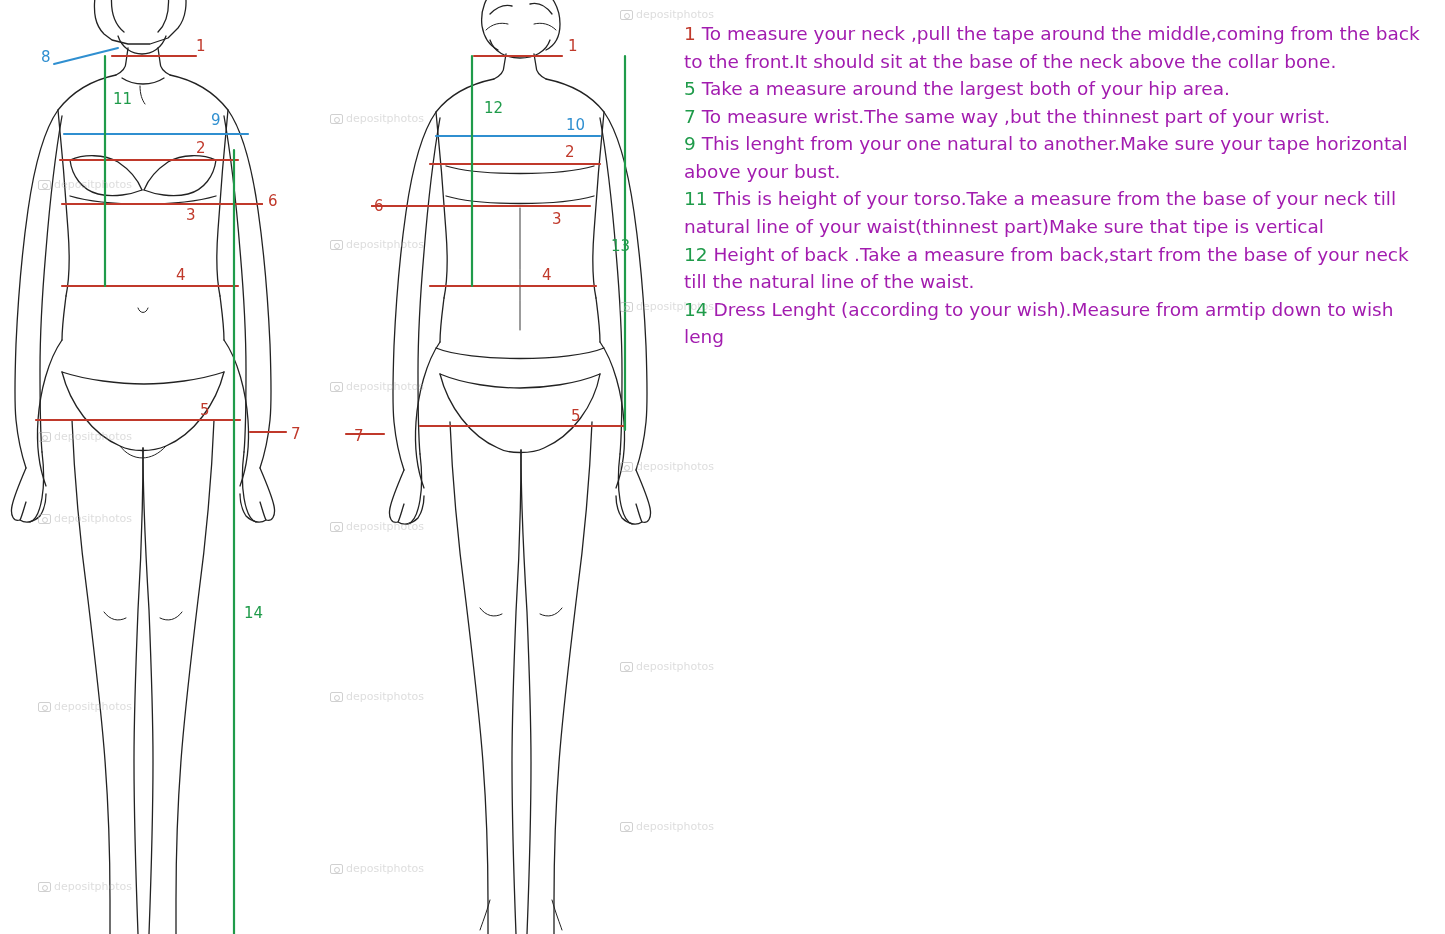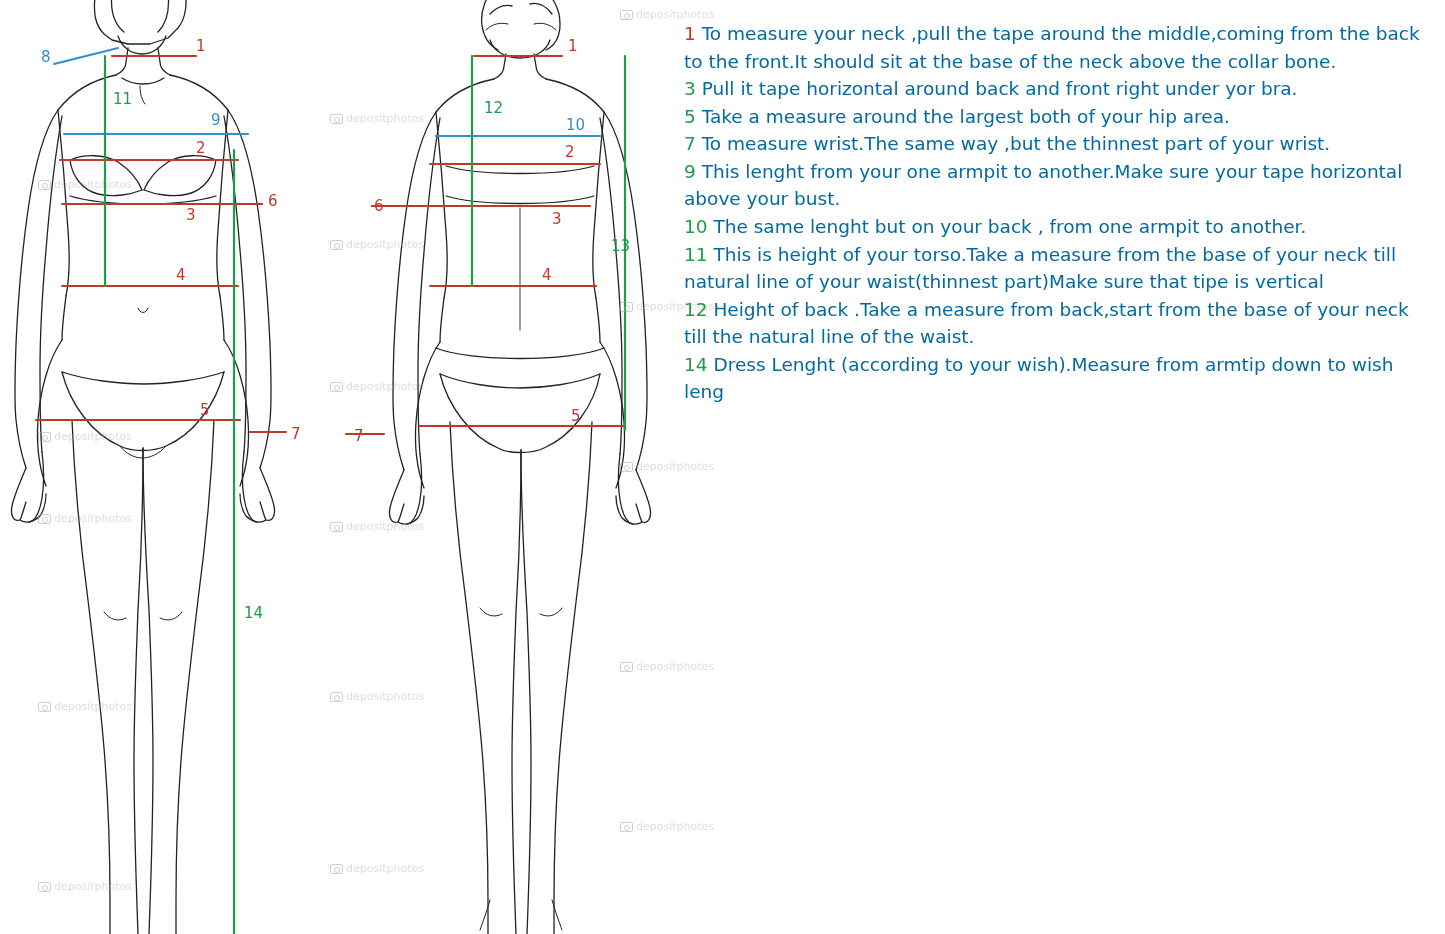--- a/index.html
+++ b/index.html
@@ -86,21 +86,21 @@
   }
   .instructions p {
     margin: 0 0 0 0;
     text-indent: 0;
   }
   .instructions .num {
     color: #2e9e5b;
     font-weight: 400;
   }
   .instructions p.first .num { color: #c0392b; }
-  .instructions .txt { color: #0369a1; }
+  .instructions .txt { color: #a21caf; }
 </style>
 </head>
 <body>
 
 <div class="page">
 
   <div class="figures">
 
     <svg class="figure-svg" width="680" height="934" viewBox="0 0 680 934">
       <g fill="none" stroke="#222222" stroke-width="1.3" stroke-linejoin="round" stroke-linecap="round">
@@ -312,38 +312,30 @@
     <span class="wm" style="left:330px; top:862px;"><span class="cam"></span><span>depositphotos</span></span>
     <span class="wm" style="left:620px; top:820px;"><span class="cam"></span><span>depositphotos</span></span>
   </div>
 
   <div class="instructions">
     <p class="first">
       <span class="num" style="color: rgb(192, 57, 43);">1</span>
       <span class="txt">To measure your neck ,pull the tape around the middle,coming from the back to the front.It should sit at the base of the neck above the collar bone.</span>
     </p>
     <p>
-      <span class="num" style="color: rgb(31, 155, 74);">3</span>
-      <span class="txt">Pull it tape horizontal around back and front right under yor bra.</span>
-    </p>
-    <p>
       <span class="num" style="color: rgb(31, 155, 74);">5</span>
       <span class="txt">Take a measure around the largest both of your hip area.</span>
     </p>
     <p>
       <span class="num" style="color: rgb(31, 155, 74);">7</span>
       <span class="txt">To measure wrist.The same way ,but the thinnest part of your wrist.</span>
     </p>
     <p>
       <span class="num" style="color: rgb(31, 155, 74);">9</span>
-      <span class="txt">This lenght from your one armpit to another.Make sure your tape horizontal above your bust.</span>
-    </p>
-    <p>
-      <span class="num" style="color: rgb(31, 155, 74);">10</span>
-      <span class="txt">The same lenght but on your back , from one armpit to another.</span>
+      <span class="txt">This lenght from your one natural to another.Make sure your tape horizontal above your bust.</span>
     </p>
     <p>
       <span class="num" style="color: rgb(31, 155, 74);">11</span>
       <span class="txt">This is height of your torso.Take a measure from the base of your neck till natural line of your waist(thinnest part)Make sure that tipe is vertical</span>
     </p>
     <p>
       <span class="num" style="color: rgb(31, 155, 74);">12</span>
       <span class="txt">Height of back .Take a measure from back,start from the base of your neck till the natural line of the waist.</span>
     </p>
     <p>

